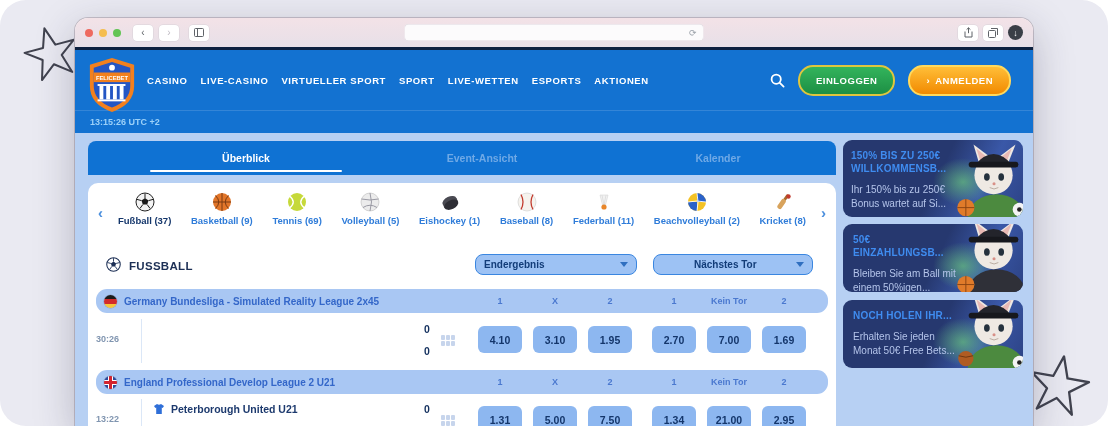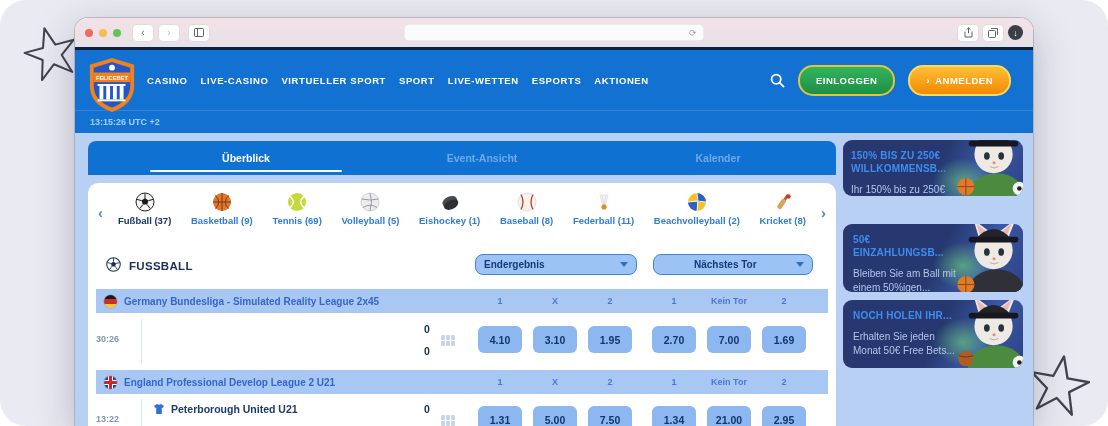--- a/index.html
+++ b/index.html
@@ -55,21 +55,21 @@
   .sport.active{color:#14366b;font-weight:800;}
   .sport .ic{width:20px;height:20px;}
 
   .sec-title{position:absolute;left:18px;top:74px;display:flex;gap:8px;align-items:center;color:#1c2f55;font-weight:800;font-size:11.5px;letter-spacing:.3px;}
   .dd{position:absolute;top:71px;height:21px;background:#9dc2f4;border:1px solid #3a86e0;border-radius:8px;color:#123c78;font-size:10px;font-weight:700;
     display:flex;align-items:center;justify-content:space-between;padding:0 8px;box-sizing:border-box;cursor:pointer;}
   .dd.d1{left:387px;width:162px;}
   .dd.d2{left:565px;width:160px;padding-left:40px;}
   .chevdown{width:0;height:0;border-left:4px solid transparent;border-right:4px solid transparent;border-top:5px solid #2f6fc0;}
 
-  .league{position:absolute;left:8px;width:732px;height:24px;background:#a9c7f3;border-radius:0;display:flex;align-items:center;padding-left:8px;box-sizing:border-box;}
+  .league{position:absolute;left:8px;width:732px;height:24px;background:#a9c7f3;border-radius:11px;display:flex;align-items:center;padding-left:8px;box-sizing:border-box;}
   .league.lg1{top:106px}.league.lg2{top:187px}
   .flag{width:13px;height:13px;border-radius:50%;margin-right:7px;flex-shrink:0;box-shadow:0 0 0 .5px rgba(0,0,40,.2);}
   .flag.de{background:linear-gradient(180deg,#1c1c1c 33%,#d22b2b 33% 66%,#f6c63d 66%);}
   .flag.en{background:
       linear-gradient(0deg, transparent 42%, #d3232e 42% 58%, transparent 58%),
       linear-gradient(90deg, transparent 42%, #d3232e 42% 58%, transparent 58%),
       linear-gradient(0deg, transparent 33%, #fff 33% 67%, transparent 67%),
       linear-gradient(90deg, transparent 33%, #fff 33% 67%, transparent 67%),
       #2b4a9b;}
   .lg-name{color:#3467c9;font-weight:700;font-size:10px;}
@@ -86,21 +86,21 @@
   .scores{position:absolute;left:325px;top:3px;width:12px;text-align:center;}
   .score{height:22px;line-height:22px;color:#13305e;font-weight:800;font-size:10.5px;}
   .stats-ic{position:absolute;left:345px;top:20px;width:14px;height:11px;display:grid;grid-template-columns:repeat(3,1fr);grid-template-rows:repeat(2,1fr);gap:1px;cursor:pointer;}
   .stats-ic span{background:#c7d5ec;border-radius:1px;}
   .odd{position:absolute;top:11px;width:44px;height:27px;background:#8db7f0;border-radius:6px;color:#14366b;font-weight:800;font-size:10.5px;
     display:flex;align-items:center;justify-content:center;cursor:pointer;}
 
   
   .scard{position:absolute;left:768px;width:180px;border-radius:9px;overflow:hidden;
     background:linear-gradient(115deg,#26386f 52%,#3a58a8 75%,#2c4284);padding:9px 10px;box-sizing:border-box;cursor:pointer;}
-  .scard.p1{top:7px;height:56px;padding-left:8px;}
+  .scard.p1{top:7px;height:77px;padding-left:8px;}
   .scard.p2{top:91px;height:68px;}
   .scard.p3{top:167px;height:68px;}
   .scard .glow{position:absolute;right:30px;top:18px;width:60px;height:48px;border-radius:50%;
     background:radial-gradient(closest-side,rgba(120,230,120,.55),rgba(120,230,120,0));}
   .scard .title{position:relative;color:#3f8cf0;font-weight:800;font-size:10px;line-height:1.3;letter-spacing:.2px;z-index:2;}
   .scard .sub{position:relative;margin-top:8px;color:#b4c4ea;font-size:10px;line-height:1.35;z-index:1;}
   .catwrap{position:absolute;right:-4px;bottom:-4px;width:86px;height:86px;z-index:1;}
 
   .searchbtn{cursor:pointer;display:flex;align-items:center;}
 </style>

